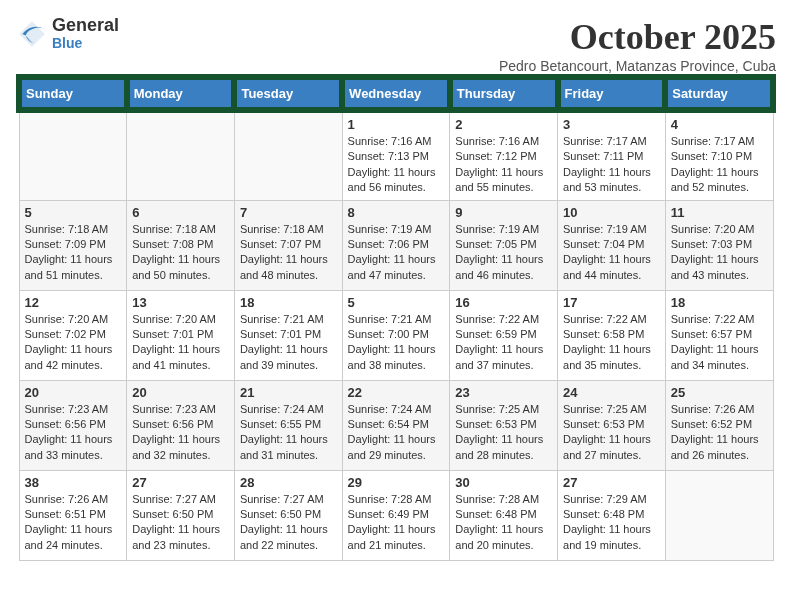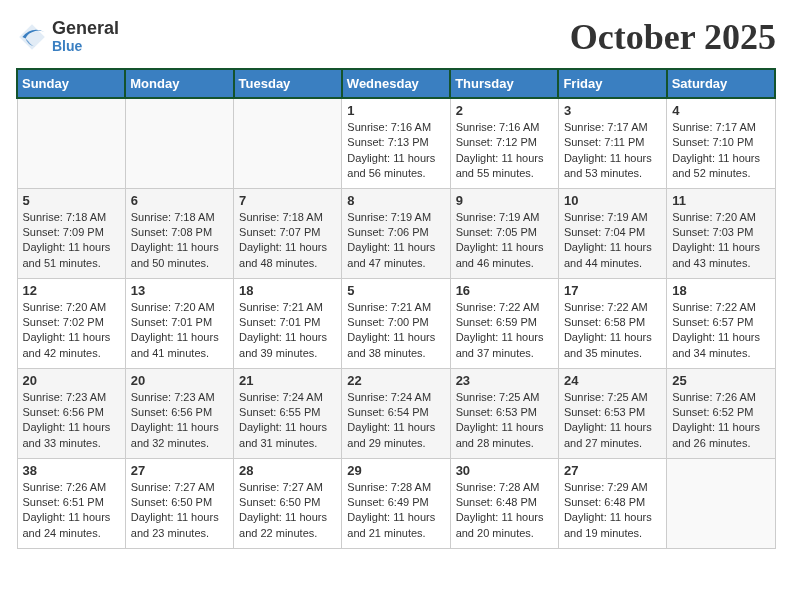--- a/index.html
+++ b/index.html
@@ -6,22 +6,21 @@
     body {
       font-family: Arial, sans-serif;
       background: #fff;
       width: 792px;
       min-height: 612px;
       padding: 16px;
     }
     .header {
       display: flex;
       justify-content: space-between;
-      align-items: center;
-      margin-bottom: 10px;
+      align-items: flex-start;
     }
     .logo {
       display: flex;
       align-items: center;
       gap: 4px;
     }
     .logo-text {
       display: flex;
       flex-direction: column;
       line-height: 1.1;
@@ -58,21 +57,21 @@
       border-collapse: collapse;
       table-layout: fixed;
     }
     th {
       background-color: #3a7fc1;
       color: #fff;
       font-size: 13px;
       font-weight: bold;
       padding: 6px 4px;
       text-align: left;
-      border: 2px solid #14532d;
+      border: 6px solid #14532d;
     }
     td {
       border: 1px solid #ccc;
       vertical-align: top;
       padding: 4px 5px;
       height: 90px;
       font-size: 10.5px;
       color: #333;
       background: #fff;
     }
@@ -104,20 +103,21 @@
       <path d="M8 20 Q20 6 36 14 Q28 10 20 14 Q14 16 12 22 Z" fill="#3a7fc1"></path>
       <path d="M12 22 Q14 30 24 32 Q18 30 16 26 Z" fill="#3a7fc1" opacity="0.7"></path>
     </svg>
     <div class="logo-text">
       <span class="logo-general">General</span>
       <span class="logo-blue">Blue</span>
     </div>
   </div>
   <div class="title-block">
     <div class="month-title">October 2025</div>
+    <div class="location">Pedro Betancourt, Matanzas Province, Cuba</div>
   </div>
 </div>
 
 <table>
   <thead>
     <tr>
     <th>Sunday</th>
         <th>Monday</th>
         <th>Tuesday</th>
         <th>Wednesday</th>

